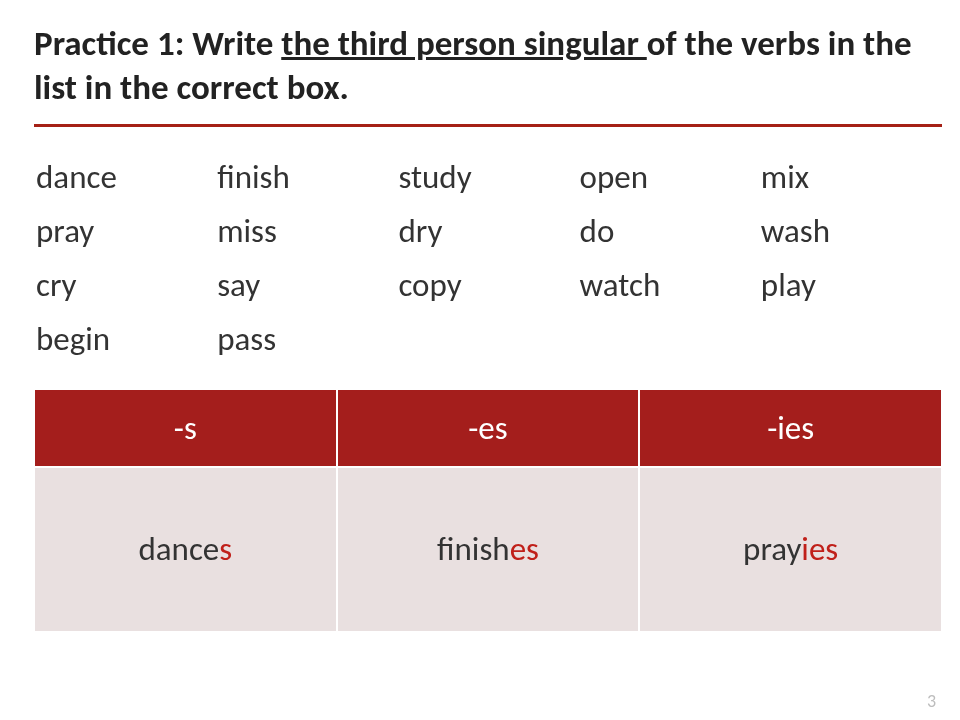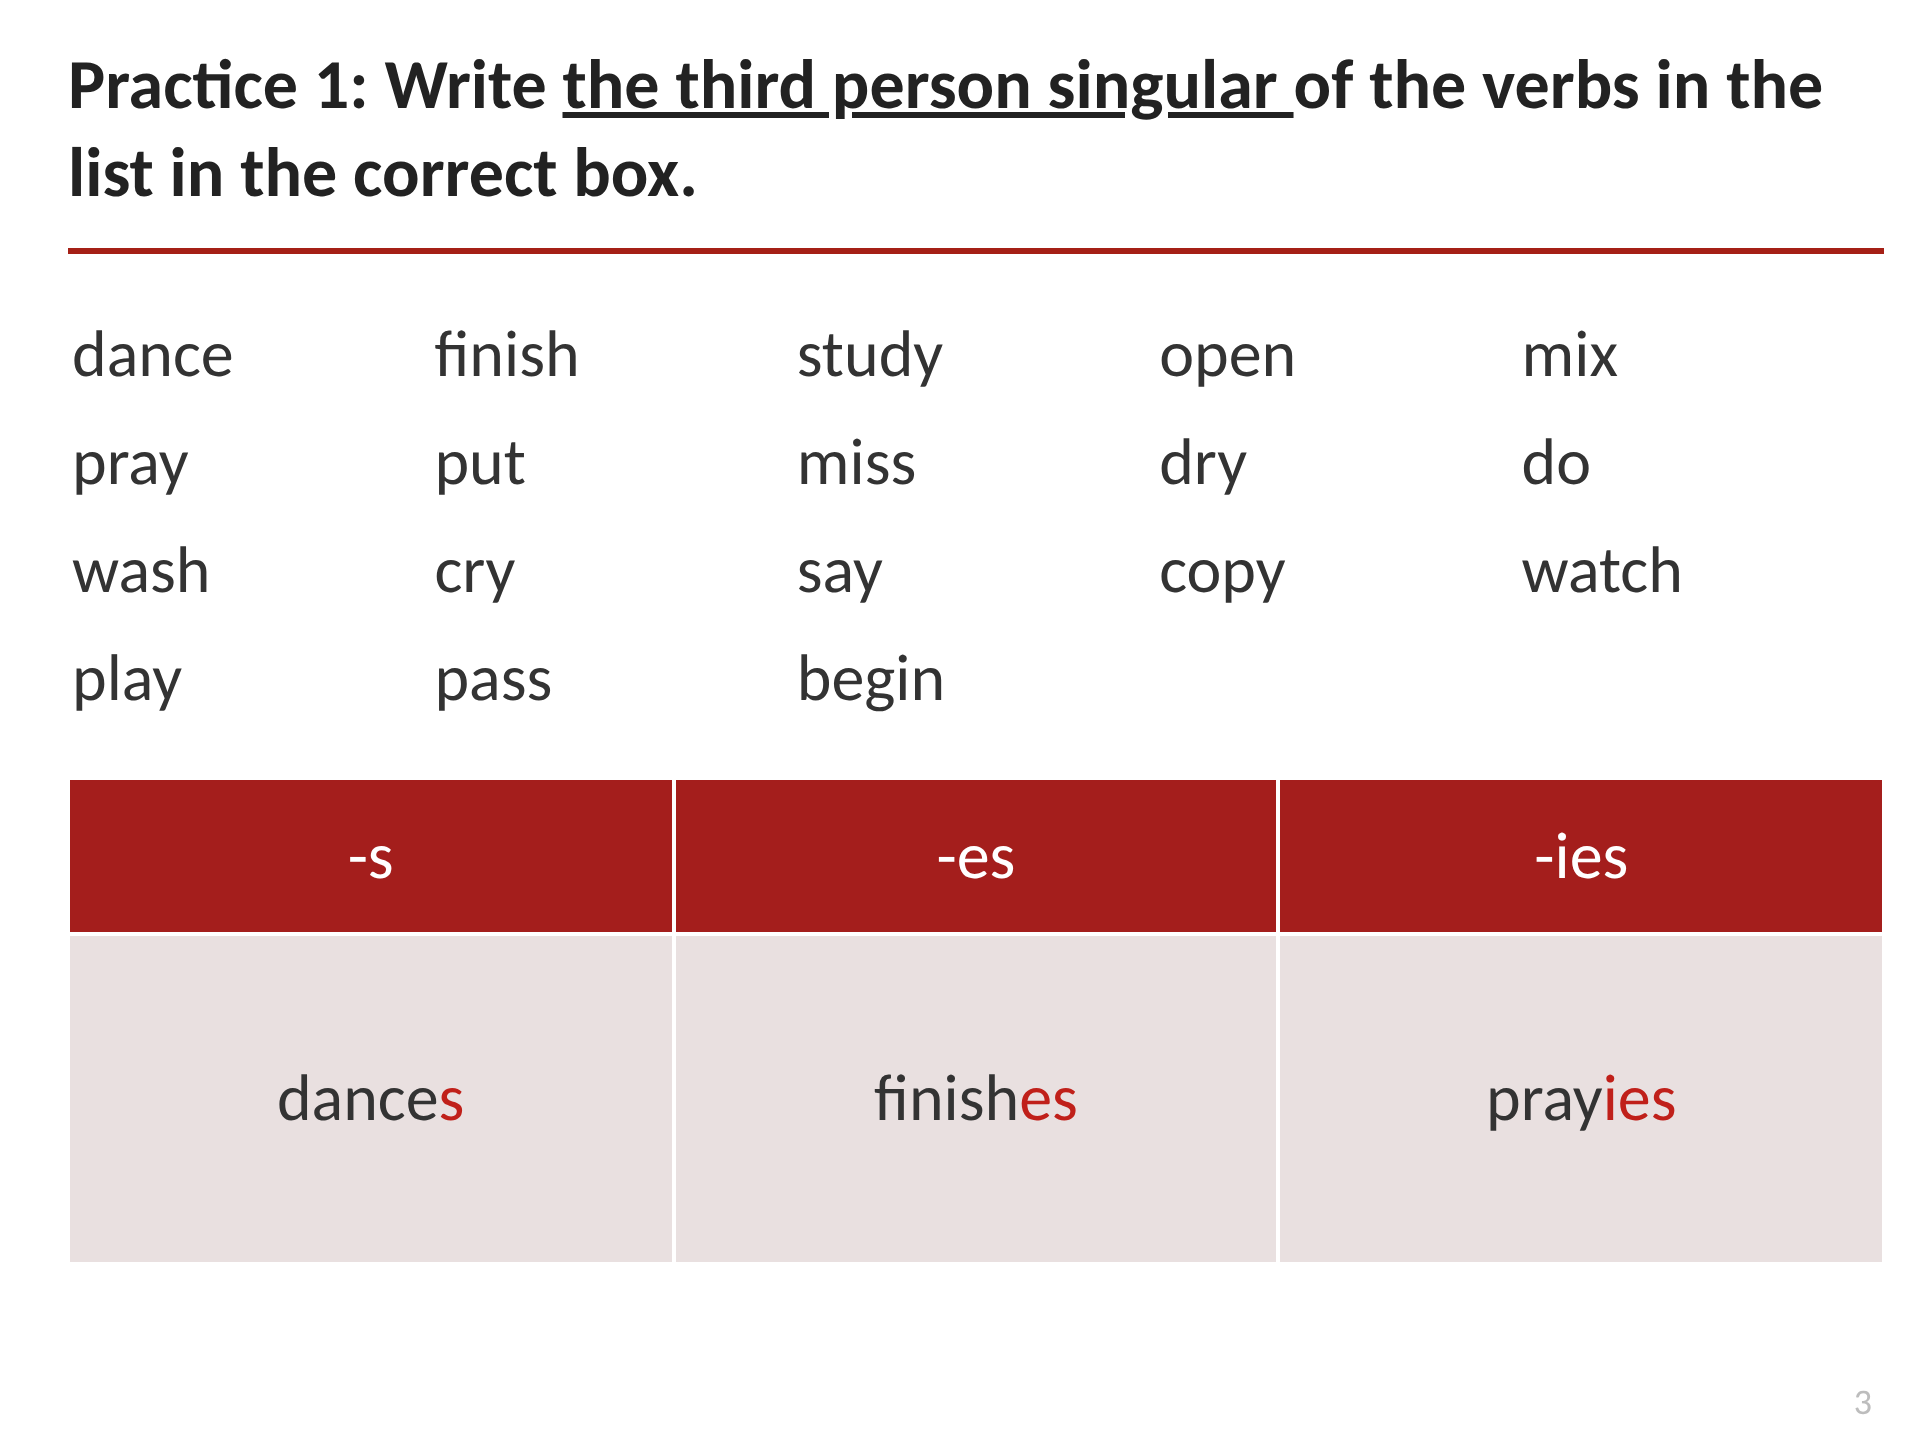--- a/index.html
+++ b/index.html
@@ -85,32 +85,31 @@
 
   <hr class="rule">
 
   <div class="verb-grid">
     <div>dance</div>
     <div>finish</div>
     <div>study</div>
     <div>open</div>
     <div>mix</div>
     <div>pray</div>
-    <div>put</div>
     <div>miss</div>
     <div>dry</div>
     <div>do</div>
     <div>wash</div>
     <div>cry</div>
     <div>say</div>
     <div>copy</div>
     <div>watch</div>
     <div>play</div>
+    <div>begin</div>
     <div>pass</div>
-    <div>begin</div>
   </div>
 
   <table class="table">
     <thead>
       <tr>
         <th>-s</th>
         <th>-es</th>
         <th>-ies</th>
       </tr>
     </thead>

